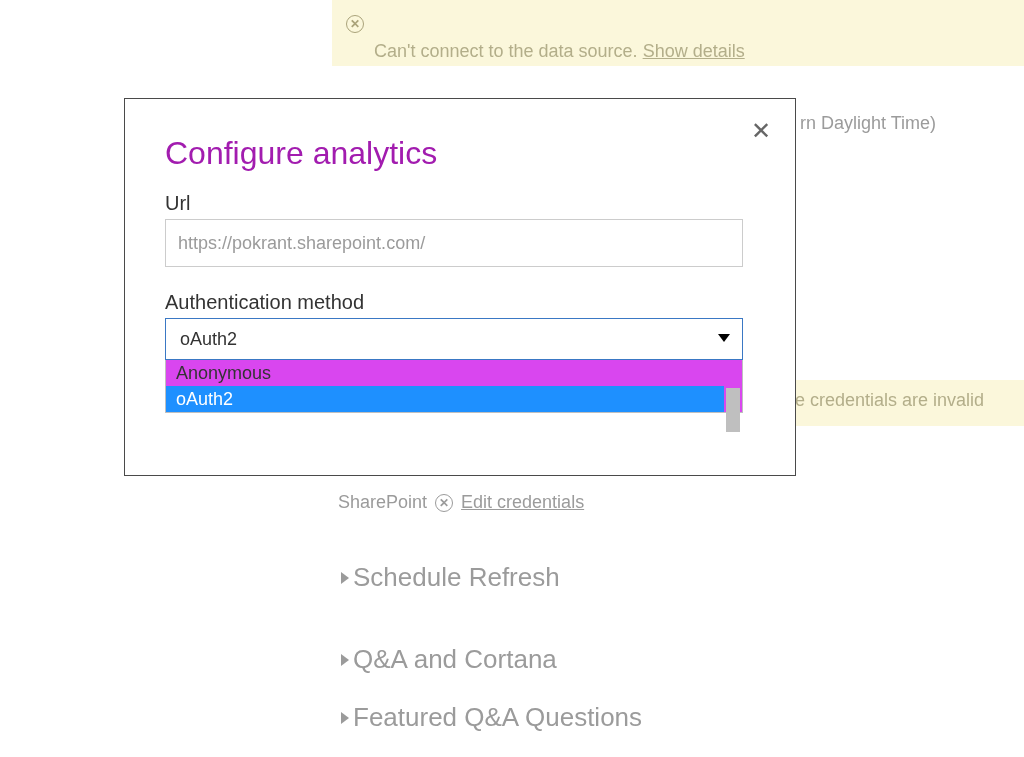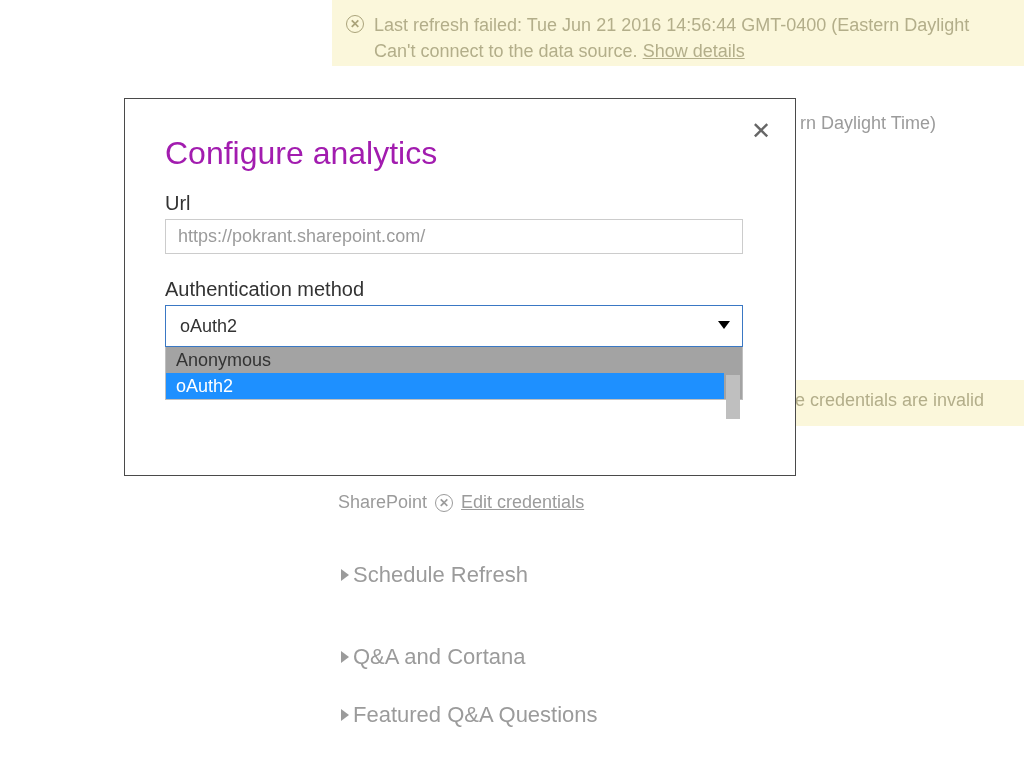--- a/index.html
+++ b/index.html
@@ -90,21 +90,21 @@
     width: 18px; height: 18px;
     border-color: #9b9b9b;
     color: #9b9b9b;
     margin: 0;
   }
   .bg-sp-row .edit-cred { text-decoration: underline; }
 
   .bg-collapsed {
     position: absolute;
     left: 314px;
-    font-size: 22px;
+    font-size: 26px;
     color: #9b9b9b;
     display: flex;
     align-items: center;
     gap: 4px;
     padding-left: 27px;
   }
   .tri-right {
     display: inline-block;
     width: 0; height: 0;
     border-top: 6px solid transparent;
@@ -142,21 +142,21 @@
     margin: 8px 0 20px 0;
   }
   .field-label {
     font-size: 20px;
     color: #333333;
     margin-bottom: 4px;
     font-weight: 300;
   }
   .text-input {
     width: 578px;
-    height: 35px;
+    height: 48px;
     border: 1px solid #cccccc;
     box-sizing: border-box;
     padding: 0 12px;
     font-size: 18px;
     color: #9b9b9b;
     font-family: inherit;
     font-weight: 300;
     margin-bottom: 24px;
   }
   .select-wrap {
@@ -183,21 +183,21 @@
     right: 12px; top: 15px;
     width: 0; height: 0;
     border-left: 6px solid transparent;
     border-right: 6px solid transparent;
     border-top: 8px solid #000000;
   }
   .dropdown {
     position: absolute;
     left: 0; top: 42px;
     width: 578px;
-    background: #a3a3a3;
+    background: #d946ef;
     border: 1px solid #bfbfbf;
     border-top: none;
     box-sizing: border-box;
     z-index: 5;
     padding-right: 18px; 
   }
   .dropdown-scroll {
     position: absolute;
     right: 2px; top: 28px;
     width: 14px; height: 44px;
@@ -219,21 +219,21 @@
 </head>
 <body>
 
 <div class="viewport">
 
   <div class="bg-layer">
 
     <div class="bg-notice">
       <span class="circ-x-icon"></span>
       <span class="text-block">
-        <span>Last refresh failed: Tue Jun 21 2016 14:56:44 GMT-0400 (Eastern Daylight</span><br>
+        <br>
         <span>Can't connect to the data source.</span>
         <span class="show-details">Show details</span>
       </span>
     </div>
 
     <div class="bg-tz-fragment">rn Daylight Time)</div>
 
     <div class="bg-cred-bar">
       <span>the credentials are invalid</span>
     </div>

